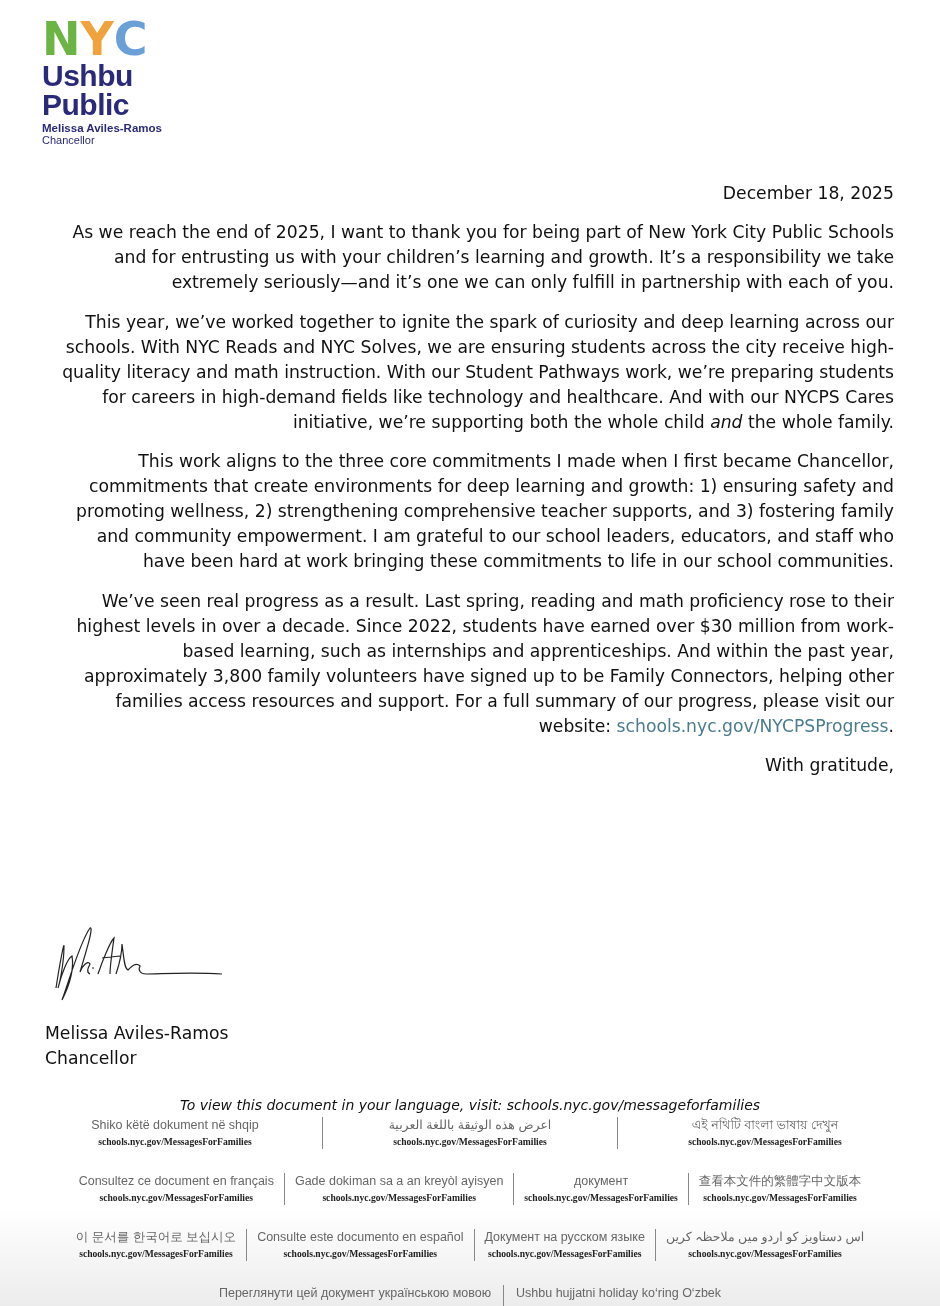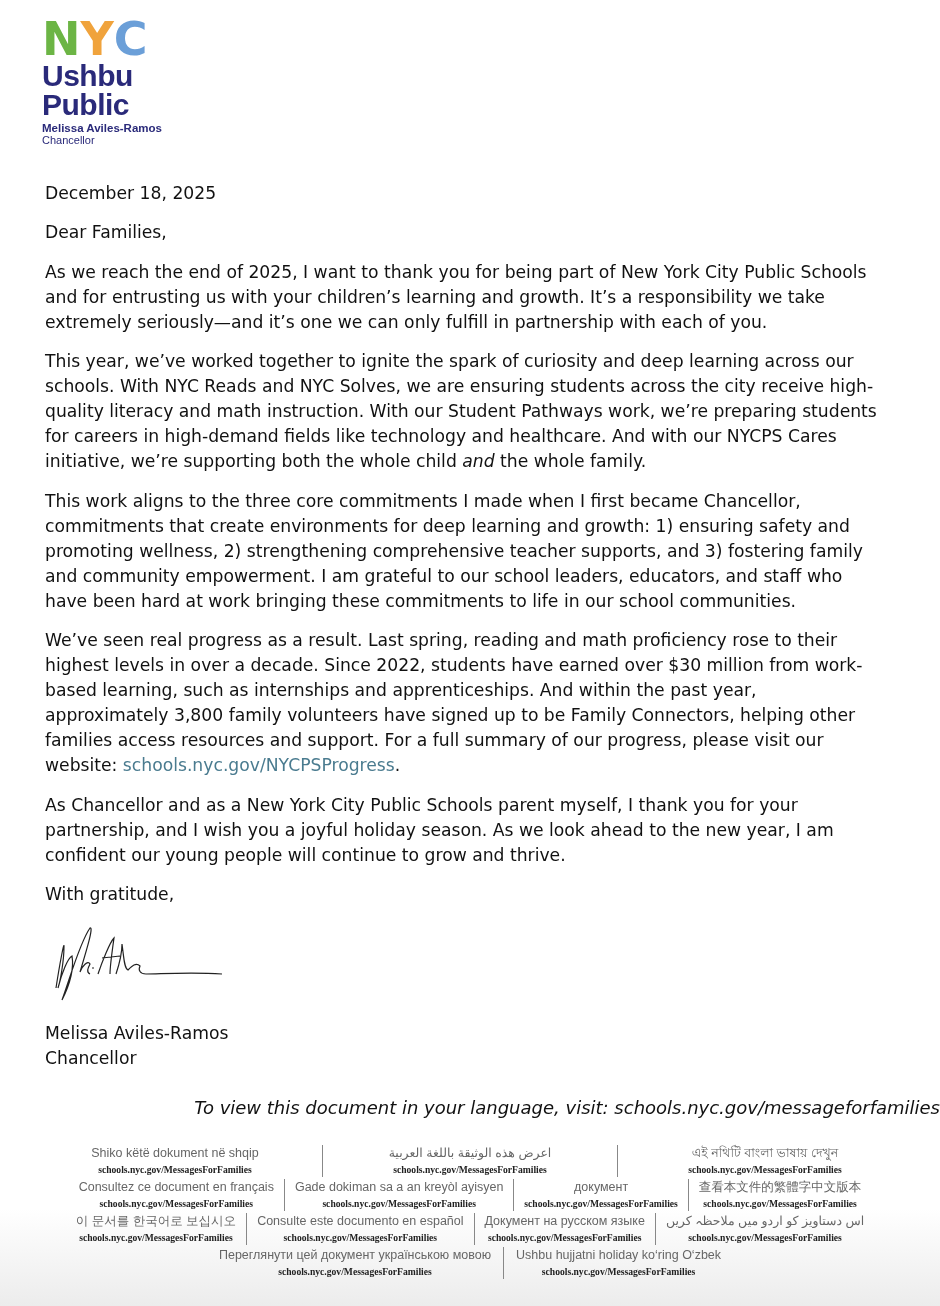--- a/index.html
+++ b/index.html
@@ -18,38 +18,38 @@
   .nyc .n { color: #6cb545; }
   .nyc .y { color: #f0a33c; }
   .nyc .c { color: #6b9fd8; }
   .ps {
     font-family: "Liberation Sans", sans-serif; font-weight: 700; color: #2a2a7a;
     font-size: 30px; line-height: 27px; letter-spacing: -0.5px; margin-top: 2px;
   }
   .logo-name { font-family: "Liberation Sans", sans-serif; font-weight: 700; color: #2a2a7a; font-size: 11.5px; margin-top: 4px; }
   .logo-title { font-family: "Liberation Sans", sans-serif; color: #2a2a7a; font-size: 11px; }
 
-  .letter { position: absolute; left: 45px; top: 181px; width: 840px; font-size: 17.2px; line-height: 25px; }
+  .letter { position: absolute; left: 54px; top: 181px; width: 840px; font-size: 17.2px; line-height: 25px; text-align: right; }
   .letter p { margin: 0 0 14.5px 0; }
   .date { margin-bottom: 14px !important; }
   .link { color: #4a7b8f; }
   .sig { position: absolute; left: 50px; top: 922px; }
   .signer { position: absolute; left: 45px; top: 1021px; font-size: 17.2px; line-height: 25px; }
 
   .footer {
     position: absolute; left: 0; top: 1090px; width: 940px; height: 216px;
     background: linear-gradient(#ffffff 0%, #ffffff 55%, #ececec 100%);
   }
-  .f-head { text-align: right; font-style: italic; font-size: 18px; margin-top: 7px; color: #111; }
-  .row { display: flex; justify-content: center; align-items: stretch; margin-top: 2px; }
+  .f-head { text-align: center; font-style: italic; font-size: 14px; margin-top: 7px; color: #111; }
+  .row { display: flex; justify-content: center; align-items: stretch; margin-top: 24px; }
   .cell { text-align: center; padding: 0 12px; }
   .cell + .cell { border-left: 1px solid #888; }
   .lang { font-family: "Liberation Sans", sans-serif; font-size: 12.5px; color: #666; line-height: 17px; }
   .url { font-family: Liberation Serif, serif; font-weight: 700; font-size: 9.6px; color: #222; line-height: 15px; }
-  .r1 { margin-top: 27px; }
+  .r1 { margin-top: 4px; }
   .r1 .cell { width: 270px; }
   .r2 .cell { padding: 0 10px; }
   .r3 .cell { padding: 0 10px; }
 </style>
 </head>
 <body>
 
 <div class="logo">
   <div class="nyc">
     <span class="n">N</span>
@@ -57,26 +57,24 @@
     <span class="c">C</span>
   </div>
   <div class="ps">Ushbu</div>
   <div class="ps">Public</div>
   <div class="logo-name">Melissa Aviles-Ramos</div>
   <div class="logo-title">Chancellor</div>
 </div>
 
 <div class="letter">
   <p class="date">December 18, 2025</p>
-  <p>Dear Families,</p>
   <p>As we reach the end of 2025, I want to thank you for being part of New York City Public Schools and for entrusting us with your children’s learning and growth. It’s a responsibility we take extremely seriously—and it’s one we can only fulfill in partnership with each of you.</p>
   <p><span>This year, we’ve worked together to ignite the spark of curiosity and deep learning across our schools. With NYC Reads and NYC Solves, we are ensuring students across the city receive high-quality literacy and math instruction. With our Student Pathways work, we’re preparing students for careers in high-demand fields like technology and healthcare. And with our NYCPS Cares initiative, we’re supporting both the whole child </span><em>and</em><span> the whole family.</span></p>
   <p>This work aligns to the three core commitments I made when I first became Chancellor, commitments that create environments for deep learning and growth: 1) ensuring safety and promoting wellness, 2) strengthening comprehensive teacher supports, and 3) fostering family and community empowerment. I am grateful to our school leaders, educators, and staff who have been hard at work bringing these commitments to life in our school communities.</p>
   <p><span>We’ve seen real progress as a result. Last spring, reading and math proficiency rose to their highest levels in over a decade. Since 2022, students have earned over $30 million from work-based learning, such as internships and apprenticeships. And within the past year, approximately 3,800 family volunteers have signed up to be Family Connectors, helping other families access resources and support. For a full summary of our progress, please visit our website: </span><a class="link">schools.nyc.gov/NYCPSProgress</a><span>.</span></p>
-  <p>As Chancellor and as a New York City Public Schools parent myself, I thank you for your partnership, and I wish you a joyful holiday season. As we look ahead to the new year, I am confident our young people will continue to grow and thrive.</p>
   <p>With gratitude,</p>
 </div>
 
 <svg class="sig" width="180" height="85" viewBox="0 0 180 85">
   <path d="M6 66 C10 40 14 20 14 24 C14 40 10 60 8 66 C12 50 18 36 22 34 C24 46 20 62 12 78 C20 56 30 20 40 6 C44 4 36 30 30 50 C32 44 38 38 40 42 C38 46 36 50 40 52 M42 46 L44 46 M48 52 C52 40 60 20 64 16 C62 30 60 44 60 52 M52 36 L70 34 M66 52 C70 40 72 28 72 22 C74 36 74 46 78 48 C82 44 86 40 90 44 C88 48 90 52 96 52 C110 52 140 50 172 52" fill="none" stroke="#222" stroke-width="1.2"></path>
 </svg>
 
 <div class="signer">
   <div>Melissa Aviles-Ramos</div>
   <div>Chancellor</div>

